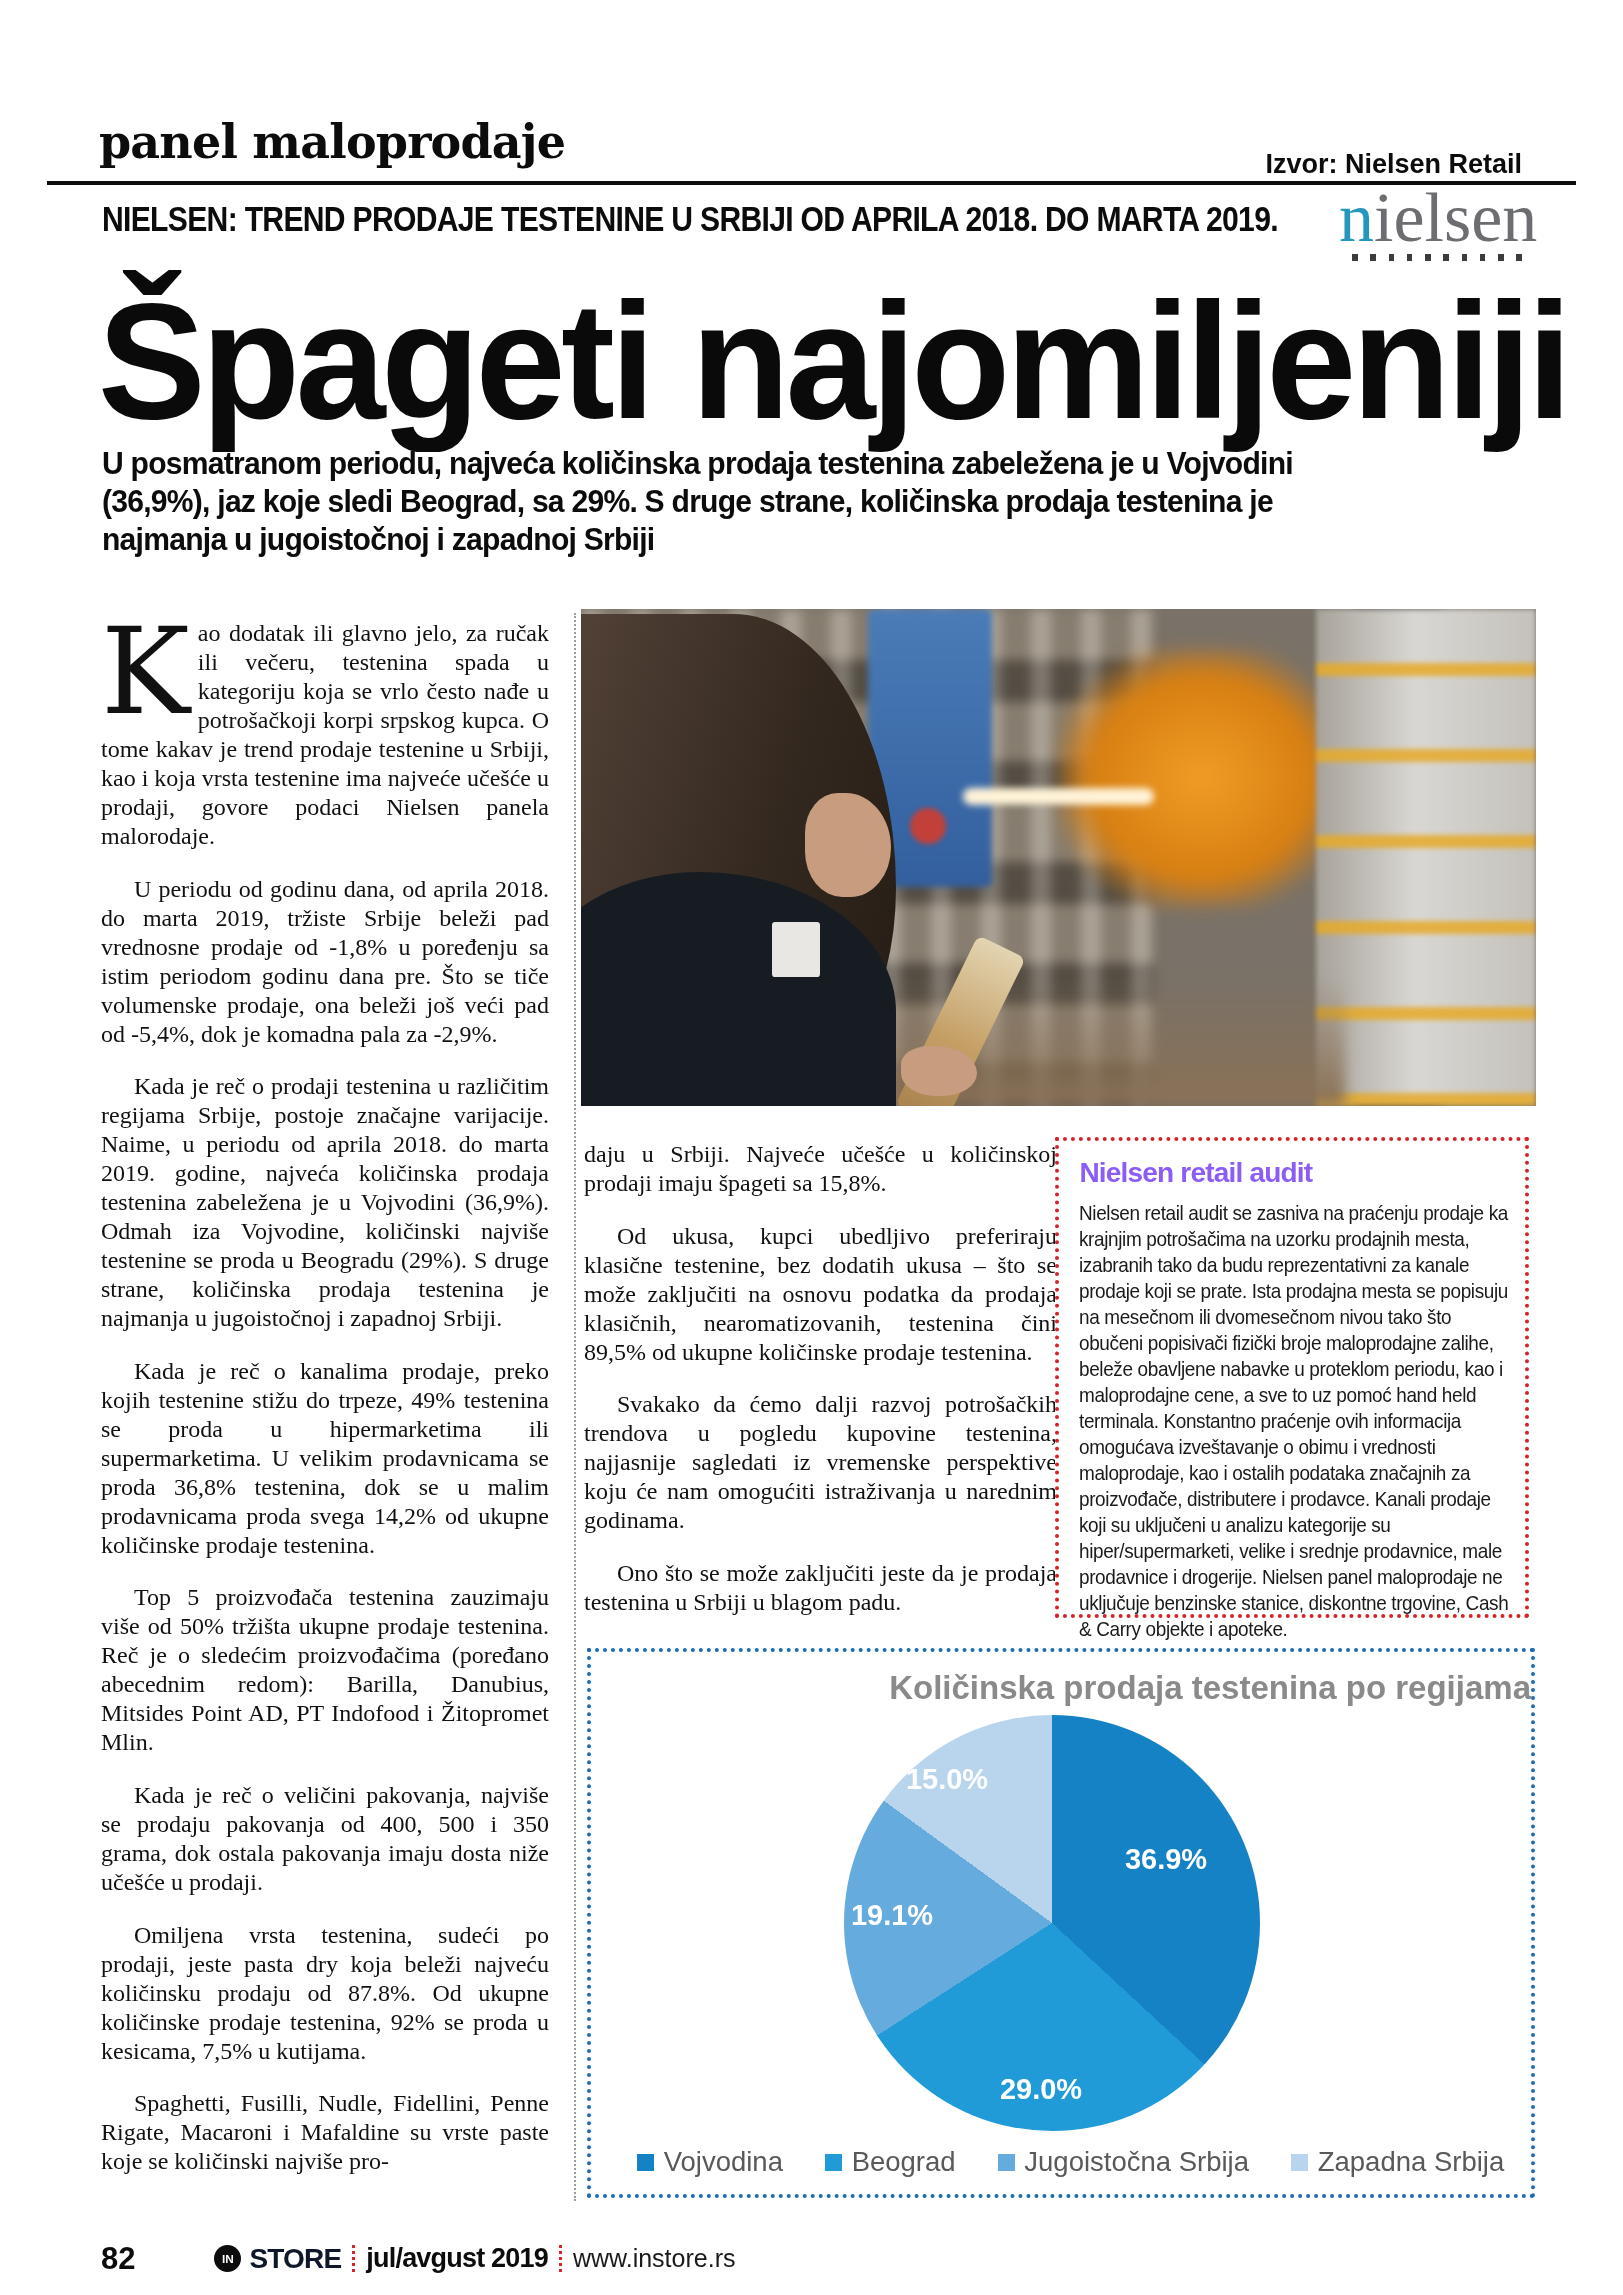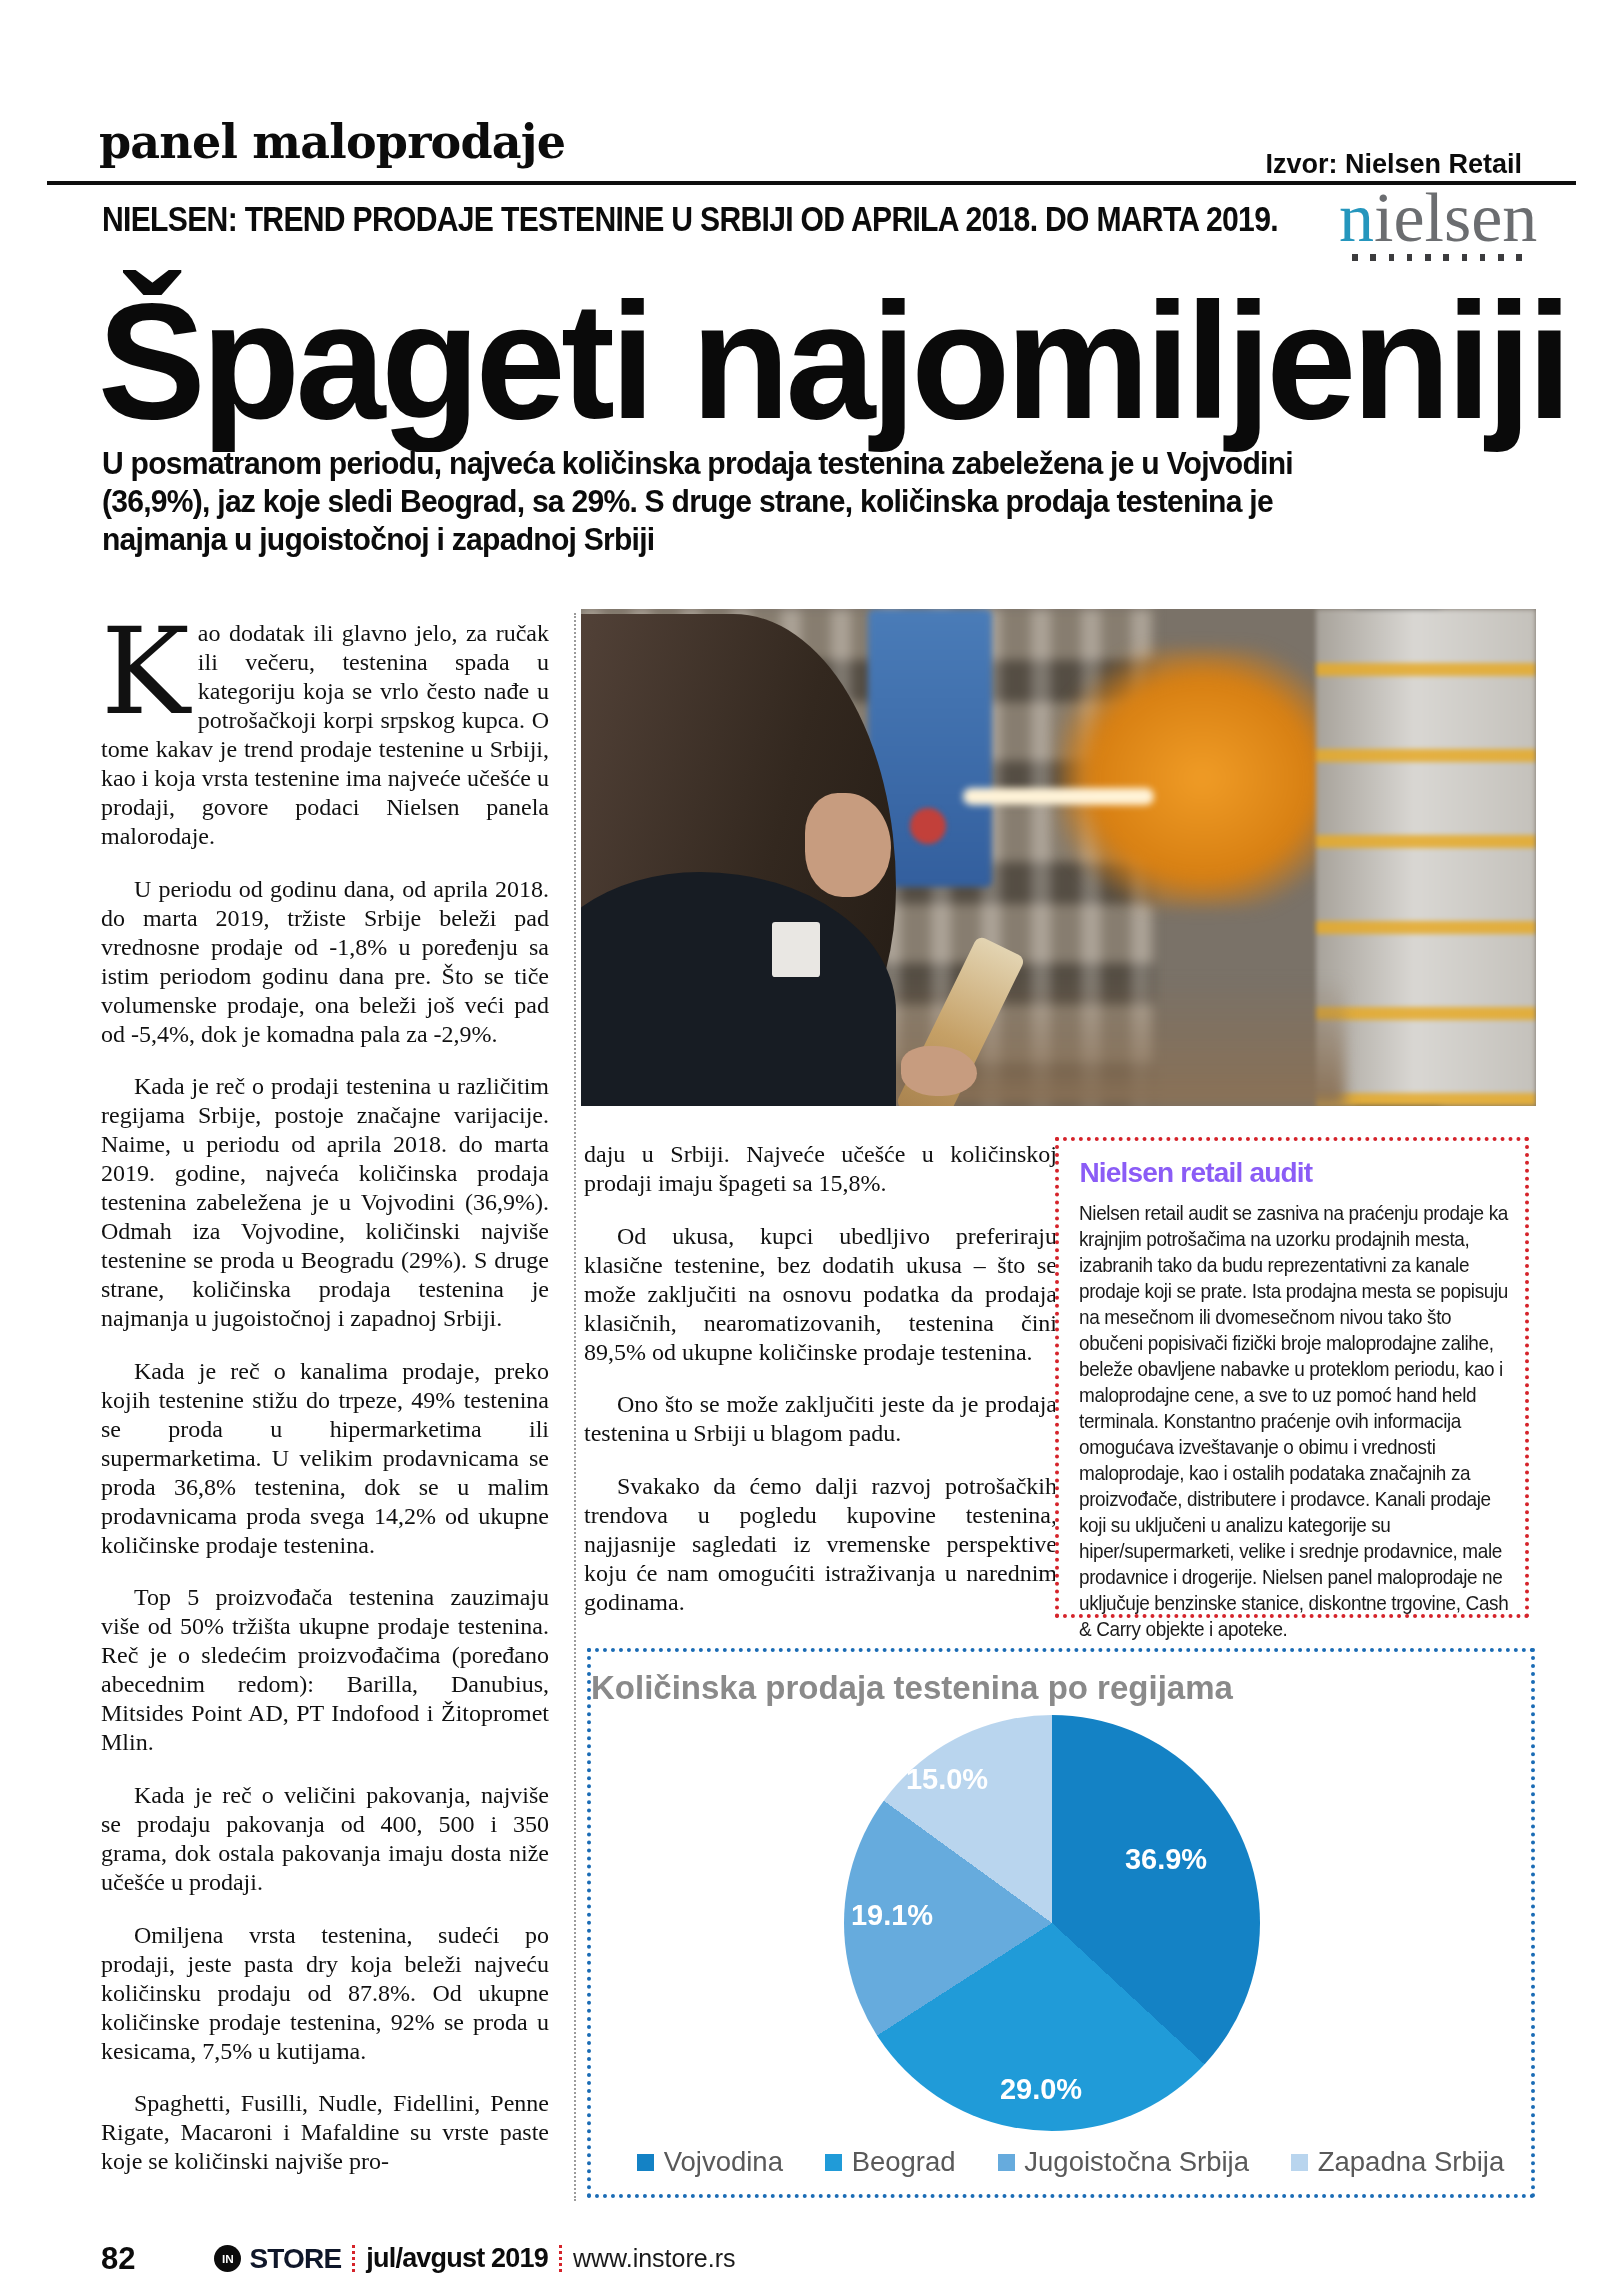--- a/index.html
+++ b/index.html
@@ -76,21 +76,21 @@
   #sidebar{position:absolute;left:1055px;top:1137px;width:474px;height:481px;box-sizing:border-box;
     border:4.7px dotted #d5232a;background:#fff;padding:15.7px 20.4px;}
   #sidebar-title{font-family:"Liberation Sans",sans-serif;font-weight:bold;font-size:28px;
     color:#8b5cf6;margin:0 0 11px 0;letter-spacing:-0.8px;}
   #sidebar-body{font-family:"Liberation Sans",sans-serif;font-size:20.4px;line-height:26px;
     color:#1a1a1a;letter-spacing:-0.4px;width:463px;transform:scaleX(0.93);transform-origin:left top;}
 
   
   #chart-box{position:absolute;left:587px;top:1648px;width:948px;height:550px;box-sizing:border-box;
     border:4.7px dotted #1b6cb5;background:#fff;}
-  #chart-title{position:absolute;left:0;right:0;top:17.3px;text-align:left;
+  #chart-title{position:absolute;left:0;right:0;top:17.3px;text-align:right;
     font-family:"Liberation Sans",sans-serif;font-weight:bold;font-size:33px;color:#8a8a8a;letter-spacing:0;}
   #pie{position:absolute;left:253px;top:63px;width:416px;height:416px;border-radius:50%;}
   .slice-label{position:absolute;transform:translate(-50%,-50%);font-family:"Liberation Sans",sans-serif;
     font-weight:bold;font-size:29px;color:#ffffff;}
   #slice-label-0{left:575px;top:207px;}
   #slice-label-1{left:450px;top:437px;}
   #slice-label-2{left:301px;top:263px;}
   #slice-label-3{left:356px;top:127px;}
   #legend{position:absolute;left:46px;bottom:15.7px;display:flex;align-items:center;gap:42px;}
   .legend-item{display:flex;align-items:center;gap:9.4px;}
@@ -167,22 +167,22 @@
     <div class="ph" id="ph-body"></div>
     <div class="ph" id="ph-collar"></div>
     <div class="ph" id="ph-face"></div>
     <div class="ph" id="ph-package"></div>
     <div class="ph" id="ph-hand"></div>
   </div>
 
   <div id="col2">
     <p>daju u Srbiji. Najveće učešće u količinskoj prodaji imaju špageti sa 15,8%.</p>
     <p class="indent">Od ukusa, kupci ubedljivo preferiraju klasične testenine, bez dodatih ukusa – što se može zaključiti na osnovu podatka da prodaja klasičnih, nearomatizovanih, testenina čini 89,5% od ukupne količinske prodaje testenina.</p>
+    <p class="indent">Svakako da ćemo dalji razvoj potrošačkih trendova u pogledu kupovine testenina, najjasnije sagledati iz vremenske perspektive koju će nam omogućiti istraživanja u narednim godinama.</p>
     <p class="indent">Ono što se može zaključiti jeste da je prodaja testenina u Srbiji u blagom padu.</p>
-    <p class="indent">Svakako da ćemo dalji razvoj potrošačkih trendova u pogledu kupovine testenina, najjasnije sagledati iz vremenske perspektive koju će nam omogućiti istraživanja u narednim godinama.</p>
   </div>
 
   <div id="sidebar">
     <div id="sidebar-title">Nielsen retail audit</div>
     <div id="sidebar-body">Nielsen retail audit se zasniva na praćenju prodaje ka krajnjim potrošačima na uzorku prodajnih mesta, izabranih tako da budu reprezentativni za kanale prodaje koji se prate. Ista prodajna mesta se popisuju na mesečnom ili dvomesečnom nivou tako što obučeni popisivači fizički broje maloprodajne zalihe, beleže obavljene nabavke u proteklom periodu, kao i maloprodajne cene, a sve to uz pomoć hand held terminala. Konstantno praćenje ovih informacija omogućava izveštavanje o obimu i vrednosti maloprodaje, kao i ostalih podataka značajnih za proizvođače, distributere i prodavce. Kanali prodaje koji su uključeni u analizu kategorije su hiper/supermarketi, velike i srednje prodavnice, male prodavnice i drogerije. Nielsen panel maloprodaje ne uključuje benzinske stanice, diskontne trgovine, Cash &amp; Carry objekte i apoteke.</div>
   </div>
 
   <div id="chart-box">
     <div id="chart-title">Količinska prodaja testenina po regijama</div>
     <div id="pie" style="background: conic-gradient(rgb(20, 130, 197) 0deg, rgb(20, 130, 197) 132.84deg, rgb(32, 155, 216) 132.84deg, rgb(32, 155, 216) 237.24deg, rgb(102, 171, 221) 237.24deg, rgb(102, 171, 221) 306deg, rgb(185, 213, 238) 306deg, rgb(185, 213, 238) 360deg);"></div>

